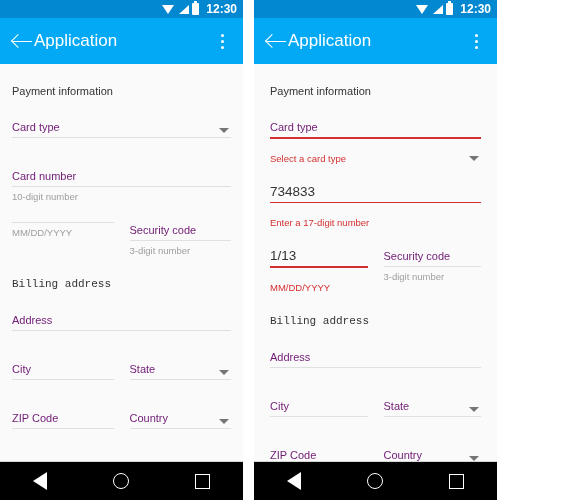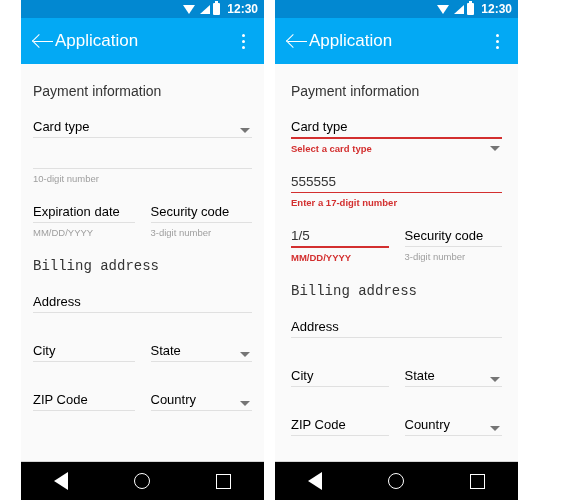--- a/index.html
+++ b/index.html
@@ -11,21 +11,20 @@
     width: 573px;
     height: 500px;
     font-family: "Liberation Sans", sans-serif;
     overflow: hidden;
   }
   .screens {
     display: flex;
     width: 497px;
     height: 500px;
     background: #ffffff;
-    padding-left: 21px;
   }
   .phone {
     width: 281px;
     height: 500px;
     position: relative;
     overflow: hidden;
     background: #fafafa;
     display: flex;
     flex-direction: column;
   }
@@ -161,36 +160,36 @@
     flex: 1 1 auto;
     background: #fafafa;
     padding: 0 12px;
     box-sizing: border-box;
     overflow: hidden;
     position: relative;
   }
   .phone.right .form { padding: 0 16px; }
 
   .section-title {
-    font-size: 14px;
+    font-size: 11px;
     color: #333333;
     margin: 0;
     padding-top: 17px;
     font-weight: normal;
     line-height: 20px;
   }
   .section-title.billing { padding-top: 16px; font-family: Liberation Mono, monospace; }
 
   .field {
     position: relative;
     padding-top: 18px;
   }
   .field .label {
-    font-size: 13px;
-    color: #000000;
+    font-size: 11px;
+    color: #701a75;
     line-height: 16px;
     height: 18px;
     display: block;
   }
   .field .label.filled {
     color: #333333;
     font-size: 13.5px;
   }
   .field .rule {
     height: 1px;
@@ -204,22 +203,23 @@
   .helper {
     font-size: 9.5px;
     color: #9e9e9e;
     line-height: 13px;
     padding-top: 3px;
     display: block;
     height: 14px;
   }
   .helper.error {
     color: #d32f2f;
-    font-weight: bold;
+    font-weight: normal;
     font-size: 9.5px;
+    margin-top: 10px;
   }
 
   .caret {
     position: absolute;
     right: 2px;
     bottom: 5px;
     width: 0; height: 0;
     border-left: 5px solid transparent;
     border-right: 5px solid transparent;
     border-top: 5px solid #757575;
@@ -298,28 +298,28 @@
       <div class="section-title">Payment information</div>
 
       <div class="field">
         <span class="label">Card type</span>
         <div class="rule"></div>
         <div class="caret"></div>
       </div>
       <div class="vgap-12"></div>
 
       <div class="field">
+        <span class="label">Card number</span>
         <div class="rule"></div>
         <span class="helper">10-digit number</span>
       </div>
 
       <div class="row">
         <div class="col">
           <div class="field">
-            <span class="label">Expiration date</span>
             <div class="rule"></div>
             <span class="helper">MM/DD/YYYY</span>
           </div>
         </div>
         <div class="col">
           <div class="field">
             <span class="label">Security code</span>
             <div class="rule"></div>
             <span class="helper">3-digit number</span>
           </div>
@@ -404,29 +404,29 @@
       <div class="section-title">Payment information</div>
 
       <div class="field">
         <span class="label">Card type</span>
         <div class="rule error"></div>
         <div class="caret"></div>
         <span class="helper error">Select a card type</span>
       </div>
 
       <div class="field">
-        <span class="label filled">555555</span>
+        <span class="label filled">734833</span>
         <div class="rule error"></div>
         <span class="helper error">Enter a 17-digit number</span>
       </div>
 
       <div class="row">
         <div class="col">
           <div class="field">
-            <span class="label filled">1/5</span>
+            <span class="label filled">1/13</span>
             <div class="rule error"></div>
             <span class="helper error">MM/DD/YYYY</span>
           </div>
         </div>
         <div class="col">
           <div class="field">
             <span class="label">Security code</span>
             <div class="rule"></div>
             <span class="helper">3-digit number</span>
           </div>

